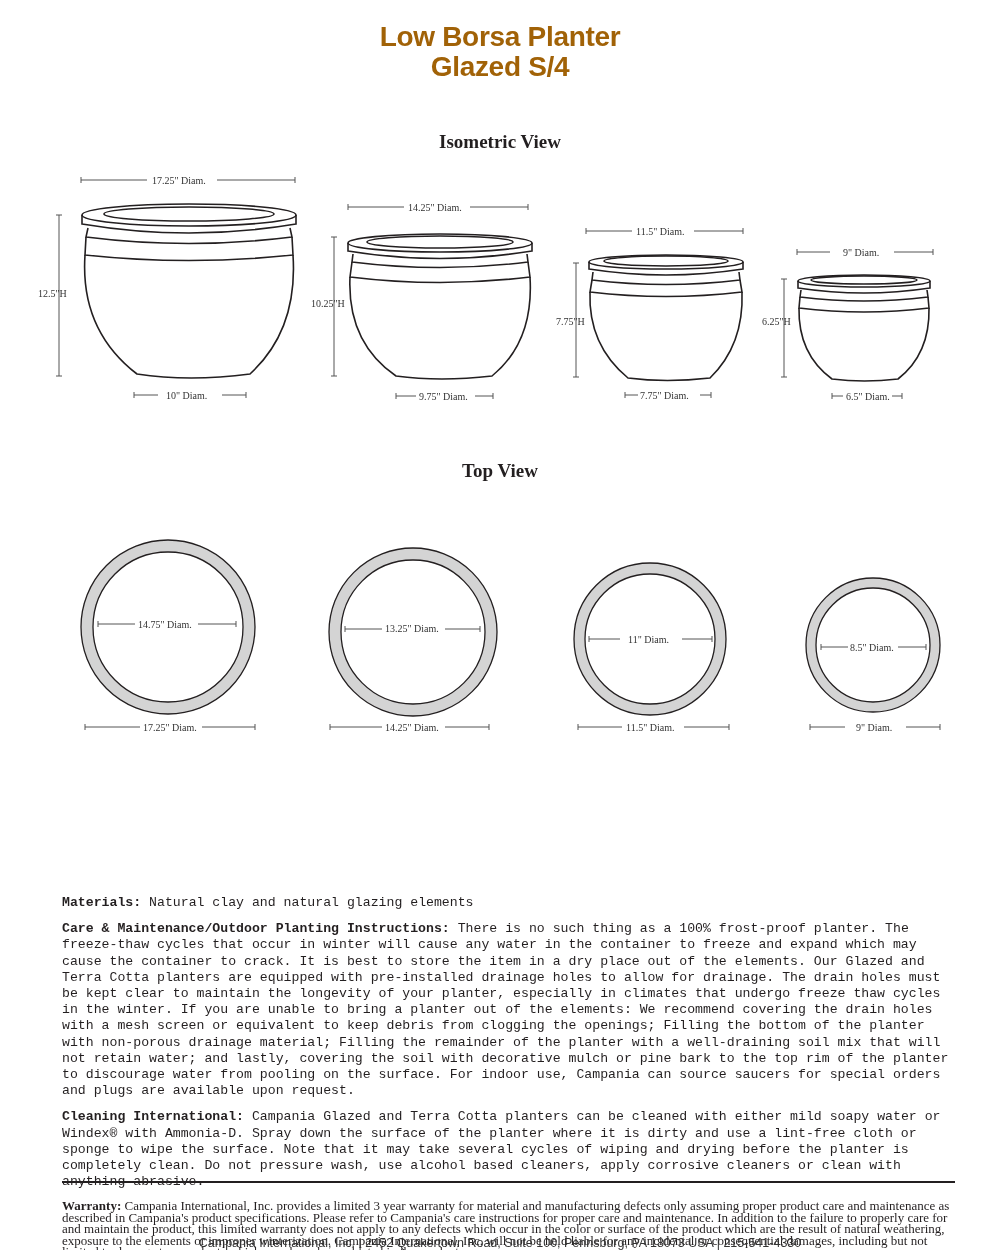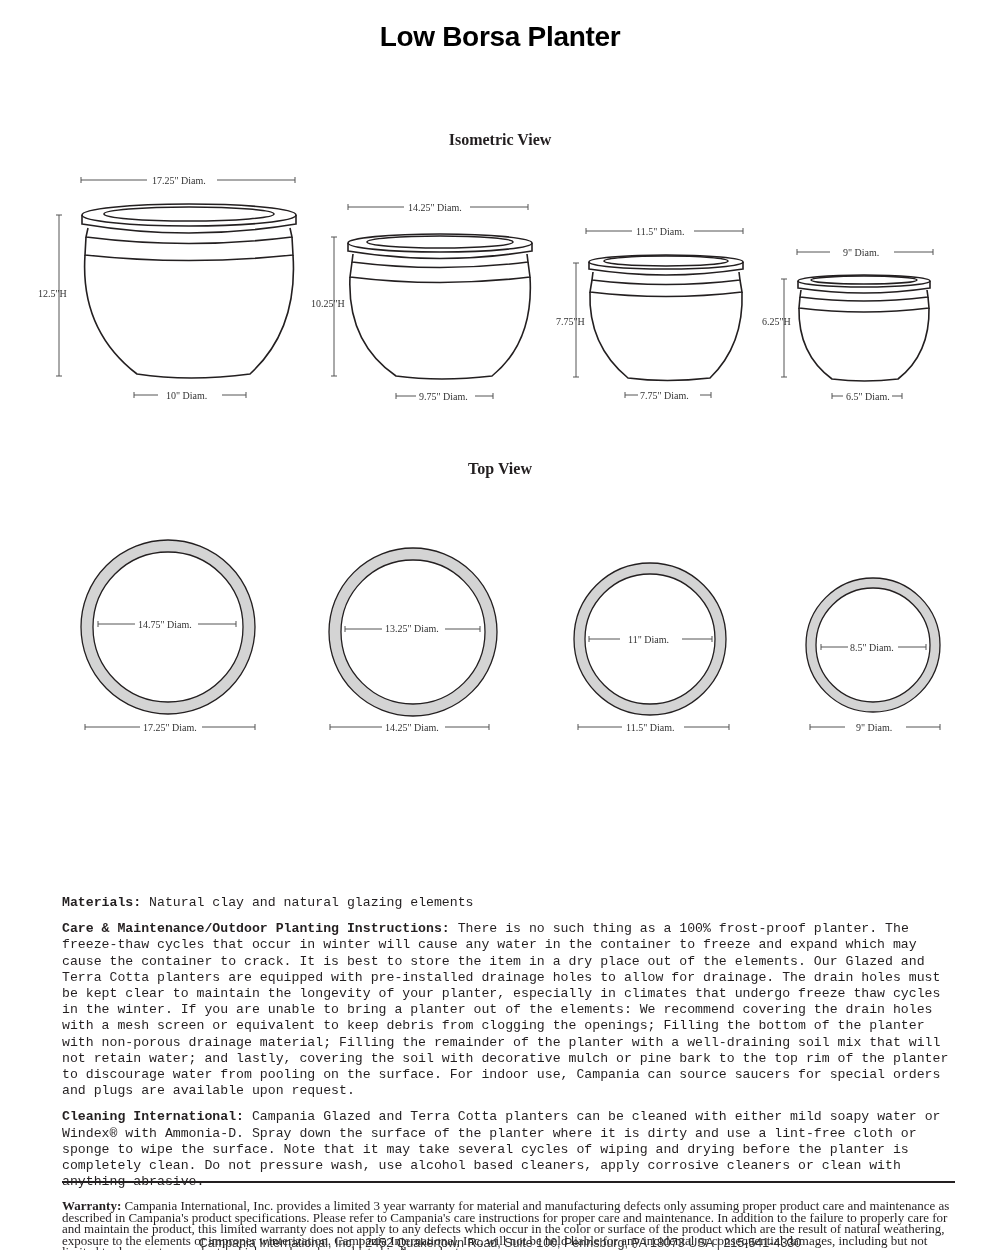--- a/index.html
+++ b/index.html
@@ -1,33 +1,34 @@
 <!DOCTYPE html>
 <html><head>
 <meta charset="utf-8">
 <style>
   html, body { margin: 0; padding: 0; background: #ffffff; }
   body { width: 1000px; height: 1250px; position: relative; overflow: hidden; color: #231f20; font-family: "Liberation Sans", sans-serif; }
-  .title { position: absolute; left: 0; width: 1000px; text-align: center; font-family: "Liberation Sans", sans-serif; font-weight: bold; font-size: 28px; line-height: 30px; top: 22px; color: #000000; letter-spacing: -0.3px; }
-  .section-title { position: absolute; left: 0; width: 1000px; text-align: center; font-family: "Liberation Serif", serif; font-weight: bold; font-size: 16px; color: #231f20; }
+  .title { position: absolute; left: 0; width: 1000px; text-align: center; font-family: "Liberation Sans", sans-serif; font-weight: bold; font-size: 28px; line-height: 30px; top: 22px; color: #a16207; letter-spacing: -0.3px; }
+  .section-title { position: absolute; left: 0; width: 1000px; text-align: center; font-family: "Liberation Serif", serif; font-weight: bold; font-size: 19px; color: #231f20; }
   .lbl { position: absolute; font-family: "Liberation Serif", serif; font-size: 10px; color: #333; white-space: nowrap; }
   svg.draw { position: absolute; left: 0; top: 0; }
   .text-block { position: absolute; left: 62px; width: 900px; font-family: "Liberation Serif", serif; color: #231f20; }
   .p { font-size: 13.2px; line-height: 16.2px; margin: 0 0 10px 0; font-family: Liberation Mono, monospace; }
   .p b { font-weight: bold; }
   .warranty { font-size: 13px; line-height: 11.4px; margin: 0; }
   .footer-rule { position: absolute; left: 62px; width: 893px; top: 1181px; height: 2px; background: #231f20; }
   .footer { position: absolute; left: 0; width: 1000px; text-align: center; font-family: "Liberation Sans", sans-serif; font-size: 12.5px; line-height: 17px; color: #333; top: 1187px; margin-top: 48px; }
   .footer a { color: #2a5db0; text-decoration: underline; }
 </style>
 </head>
 <body>
 
 <div class="title">
   <div>Low Borsa Planter</div>
+  <div>Glazed S/4</div>
 </div>
 
 <div class="section-title" style="top:131px;">Isometric View</div>
 
 <svg class="draw" width="1000" height="420" viewBox="0 0 1000 420">
   <g fill="none" stroke="#231f20" stroke-width="1.6">
 
     <g>
       <ellipse cx="189" cy="215" rx="107" ry="11"></ellipse>
       <ellipse cx="189" cy="214" rx="85" ry="7"></ellipse>

